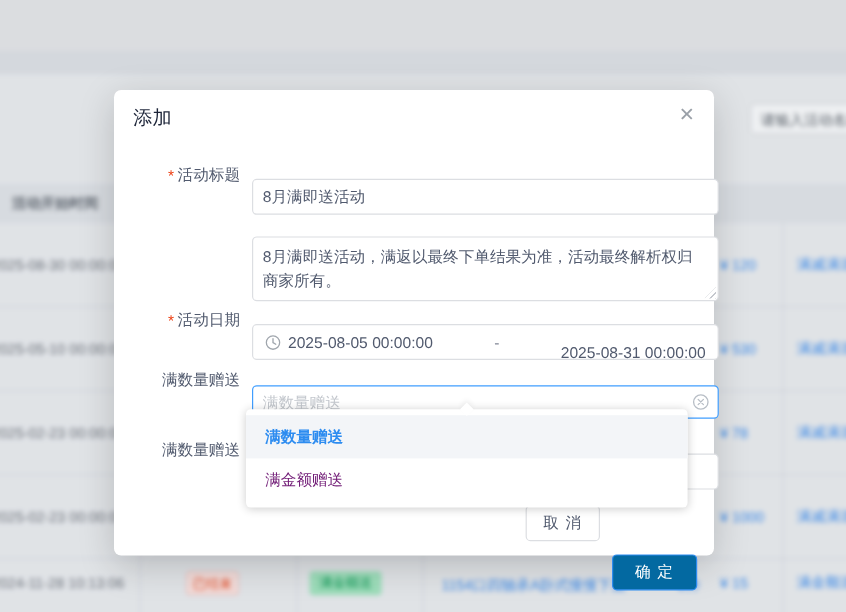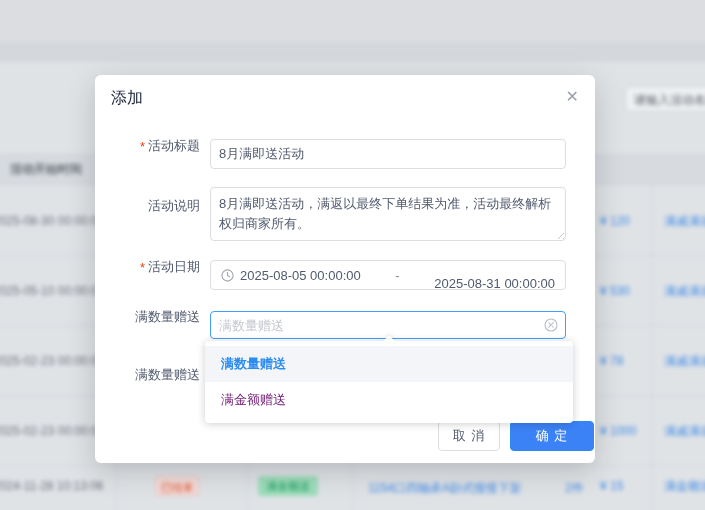--- a/index.html
+++ b/index.html
@@ -30,21 +30,21 @@
   .mask{position:absolute;left:0;top:0;width:705px;height:510px;background:rgba(55,65,80,0.06);}
 
   
   .modal{position:absolute;left:95px;top:75px;width:500px;height:388px;background:#fff;border-radius:6px;box-shadow:0 8px 30px rgba(0,0,0,0.18);padding-left:23px;}
   .modal-title{position:absolute;left:16px;top:13px;font-size:16px;color:#1c2438;}
   .modal-close{position:absolute;right:16px;top:12px;font-size:16px;color:#9aa0a8;cursor:pointer;line-height:20px;}
 
   .frow{position:absolute;left:0;width:100%;}
   .flabel{position:absolute;left:0;top:0;width:105px;height:100%;display:flex;align-items:center;justify-content:flex-end;font-size:13px;color:#515a6e;white-space:nowrap;}
   .req{color:#ed4014;margin-right:3px;font-size:13px;}
-  .fctrl{position:absolute;left:115px;top:8px;width:356px;height:100%;}
+  .fctrl{position:absolute;left:115px;top:18px;width:389px;height:100%;}
 
   .tinput{width:100%;height:100%;border:1px solid #dcdee2;border-radius:4px;padding:0 8px;font-size:13px;color:#515a6e;outline:none;background:#fff;}
   .ta-wrap{position:relative;width:100%;height:100%;}
   .ta-wrap textarea{width:100%;height:100%;border:1px solid #dcdee2;border-radius:4px;padding:6px 8px;font-size:13px;line-height:1.55;color:#515a6e;resize:none;outline:none;overflow:hidden;}
   .resize-handle{position:absolute;right:2px;bottom:2px;width:10px;height:10px;background:repeating-linear-gradient(135deg,transparent 0 2.5px,#c5c8ce 2.5px 3.5px);clip-path:polygon(100% 0,100% 100%,0 100%);pointer-events:none;}
 
   .date-input{display:flex;align-items:center;width:100%;height:100%;border:1px solid #dcdee2;border-radius:4px;padding:0 10px;font-size:13px;color:#515a6e;background:#fff;cursor:pointer;}
   .date-input .dstart{margin-left:6px;white-space:nowrap;text-align:center;}
   .date-input .dsep{flex:1;text-align:center;color:#808695;}
   .date-input .dend{white-space:nowrap;margin-top:16px;}
@@ -54,21 +54,21 @@
   .sel-input::placeholder{color:#c3c7cd;}
   .clear-icon{position:absolute;right:8px;top:50%;transform:translateY(-50%);cursor:pointer;display:flex;}
 
   .dropdown{position:absolute;left:110px;top:266px;width:368px;background:#fff;border-radius:4px;box-shadow:0 1px 8px rgba(0,0,0,0.20);padding:5px 0;z-index:6;}
   .drop-arrow{position:absolute;left:50%;top:-4px;margin-left:-4px;width:8px;height:8px;background:#fff;transform:rotate(45deg);box-shadow:-2px -2px 4px rgba(0,0,0,0.05);}
   .opt{height:36px;line-height:36px;padding:0 16px;font-size:13px;color:#701a75;cursor:pointer;white-space:nowrap;}
   .opt.selected{color:#2d8cf0;font-weight:bold;background:#f3f5f8;}
 
   .btn{position:absolute;top:346px;height:30px;border-radius:4px;font-size:13px;text-align:center;line-height:28px;cursor:pointer;letter-spacing:1px;}
   .btn-cancel{left:343px;width:62px;background:#fff;border:1px solid #dcdee2;color:#515a6e;}
-  .btn-confirm{left:415px;width:84px;background:#3b82f6;border:1px solid #2d8cf0;color:#fff;line-height:28px;z-index:5;}
+  .btn-confirm{left:415px;width:71px;background:#0369a1;border:1px solid #2d8cf0;color:#fff;line-height:28px;z-index:5;margin-top:41px;}
 </style>
 </head>
 <body>
 
 <div class="page">
 
   <div id="bg">
     <div class="strip-top"></div>
     <div class="strip-toolbar"></div>
 
@@ -126,23 +126,20 @@
       <label class="flabel">
         <span class="req">*</span>
         <span>活动标题</span>
       </label>
       <div class="fctrl">
         <input class="tinput" type="text" value="8月满即送活动" style="">
       </div>
     </div>
 
     <div class="frow" style="top:104px;height:54px">
-      <label class="flabel">
-        <span>活动说明</span>
-      </label>
       <div class="fctrl">
         <div class="ta-wrap">
           <textarea style="">8月满即送活动，满返以最终下单结果为准，活动最终解析权归商家所有。</textarea>
           <span class="resize-handle"></span>
         </div>
       </div>
     </div>
 
     <div class="frow" style="top:177px;height:30px">
       <label class="flabel">

